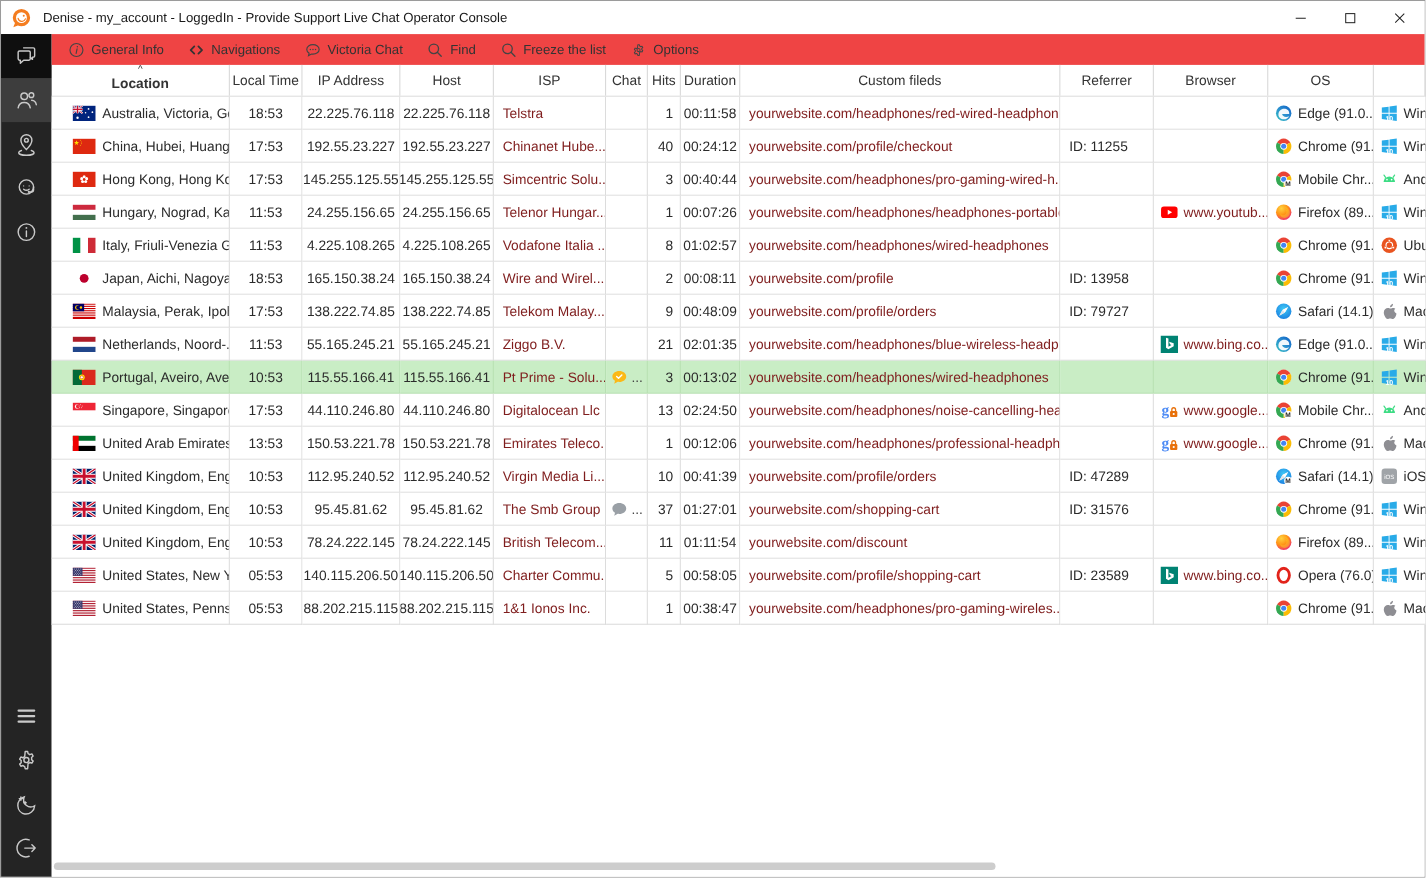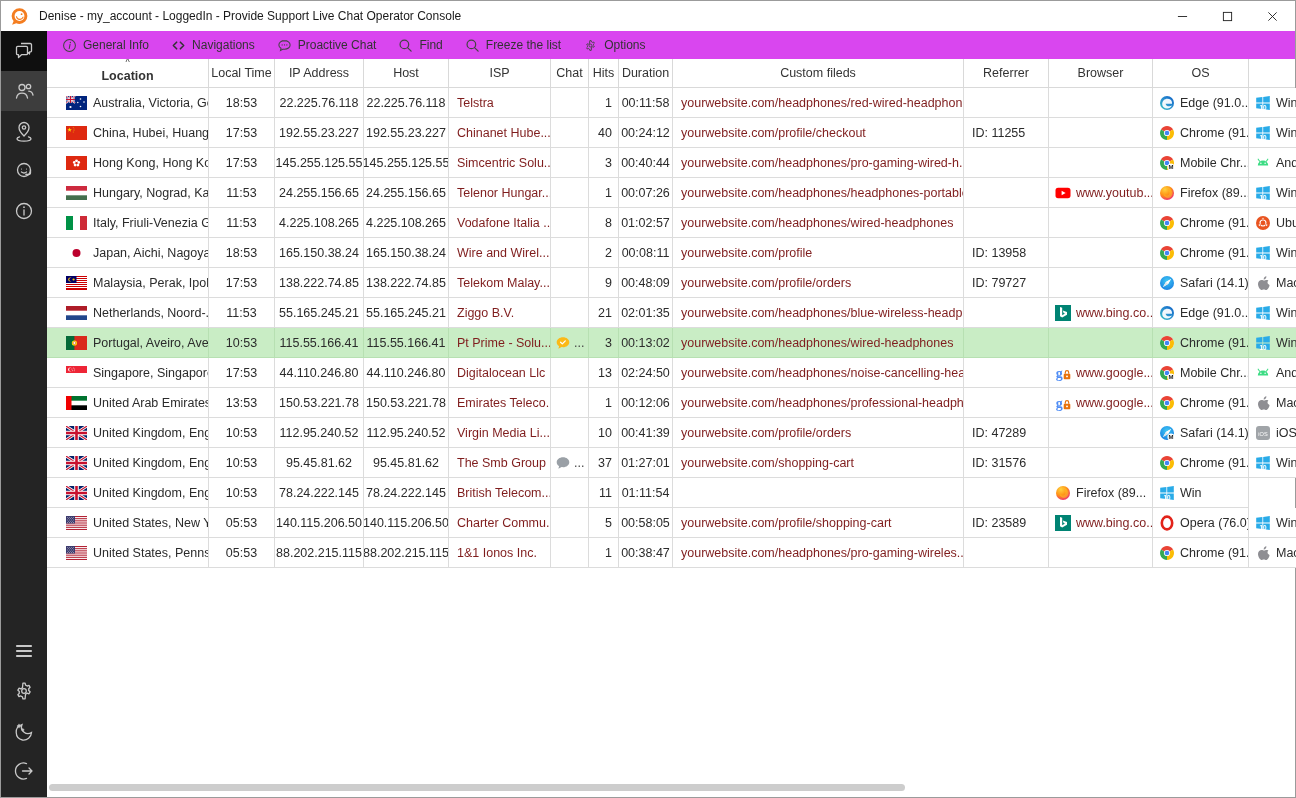--- a/index.html
+++ b/index.html
@@ -17,21 +17,21 @@
   .app-body{flex:1;display:flex;min-height:0;}
   .sidebar{width:46px;flex:0 0 46px;background:#242424;display:flex;flex-direction:column;padding-bottom:6px;box-sizing:border-box;}
   .side-item{height:40px;display:flex;align-items:center;justify-content:center;}
   .side-item.first-dark{background:#0f0f0f;}
   .side-item.active{background:#3d3d3d;}
   .side-item svg{width:24px;height:24px;display:block;}
   .side-spacer{flex:1;}
   .content{flex:1;min-width:0;display:flex;flex-direction:column;position:relative;background:#fff;
     --cols:162px 66px 89px 85px 102px 38px 30px 54px 291px 85px 104px 96px 48px;}
   
-  .toolbar{height:28px;flex:0 0 28px;background:#d946ef;display:flex;align-items:center;padding-left:4px;}
+  .toolbar{height:28px;flex:0 0 28px;background:#ef4444;display:flex;align-items:center;padding-left:4px;}
   .tbtn{display:flex;align-items:center;gap:6px;padding:0 11px;height:100%;font-size:12px;color:#333;cursor:default;}
   .tbtn svg{width:15px;height:15px;display:block;}
   
   .thead{display:grid;grid-template-columns:var(--cols);height:28px;flex:0 0 28px;border-bottom:1px solid #d9d9d9;}
   .th{position:relative;display:flex;align-items:center;justify-content:center;font-size:12.5px;color:#333;border-right:1px solid #d9d9d9;white-space:nowrap;overflow:hidden;box-sizing:border-box;}
   .th .caret{position:absolute;top:-1px;left:50%;transform:translateX(-50%);font-size:9px;line-height:9px;color:#333;}
   .th.sorted .lbl{margin-top:6px;font-weight:bold;}
   .tbody{flex:0 0 auto;}
   .trow{display:grid;grid-template-columns:var(--cols);height:30px;}
   .td{display:flex;align-items:center;border-right:1px solid #dcdcdc;border-bottom:1px solid #dcdcdc;overflow:hidden;white-space:nowrap;font-size:12.5px;color:#2b2b2b;box-sizing:border-box;background:#fff;}
@@ -197,21 +197,21 @@
             <span>
               <svg viewBox="0 0 16 16" fill="none" stroke="#444" stroke-width="1.1">
                 <path d="M8,2.8c-3.3,0-6,2-6,4.6c0,1.5 0.9,2.8 2.3,3.6l-0.6,2.4l2.9-1.5c0.45,0.1 0.9,0.1 1.4,0.1c3.3,0 6-2 6-4.6S11.3,2.8 8,2.8z"></path>
                 <g fill="#444" stroke="none">
                   <circle cx="5.5" cy="7.4" r="0.7"></circle>
                   <circle cx="8" cy="7.4" r="0.7"></circle>
                   <circle cx="10.5" cy="7.4" r="0.7"></circle>
                 </g>
               </svg>
             </span>
-            <span class="tlabel">Proactive Chat</span>
+            <span class="tlabel">Victoria Chat</span>
           </div>
           <div class="tbtn">
             <span>
               <svg viewBox="0 0 16 16" fill="none" stroke="#444" stroke-width="1.3" stroke-linecap="round">
                 <circle cx="6.8" cy="6.8" r="4.6"></circle>
                 <path d="M10.2,10.2L14,14"></path>
               </svg>
             </span>
             <span class="tlabel">Find</span>
           </div>
@@ -1243,20 +1243,23 @@
             </div>
             <div class="td c-isp">
               <span class="link">British Telecom...</span>
             </div>
             <div class="td c-chat"></div>
             <div class="td c-hits">
               <span>11</span>
             </div>
             <div class="td c-dur">
               <span>01:11:54</span>
+            </div>
+            <div class="td c-page">
+              <span class="link">yourwebsite.com/discount</span>
             </div>
             <div class="td c-custom">
               <span></span>
             </div>
             <div class="td c-ref"></div>
             <div class="td c-browser">
               <span class="bicon">
                 <svg viewBox="0 0 16 16">
                   <defs>
                     <radialGradient id="fxg" cx="0.35" cy="0.25" r="0.95">

